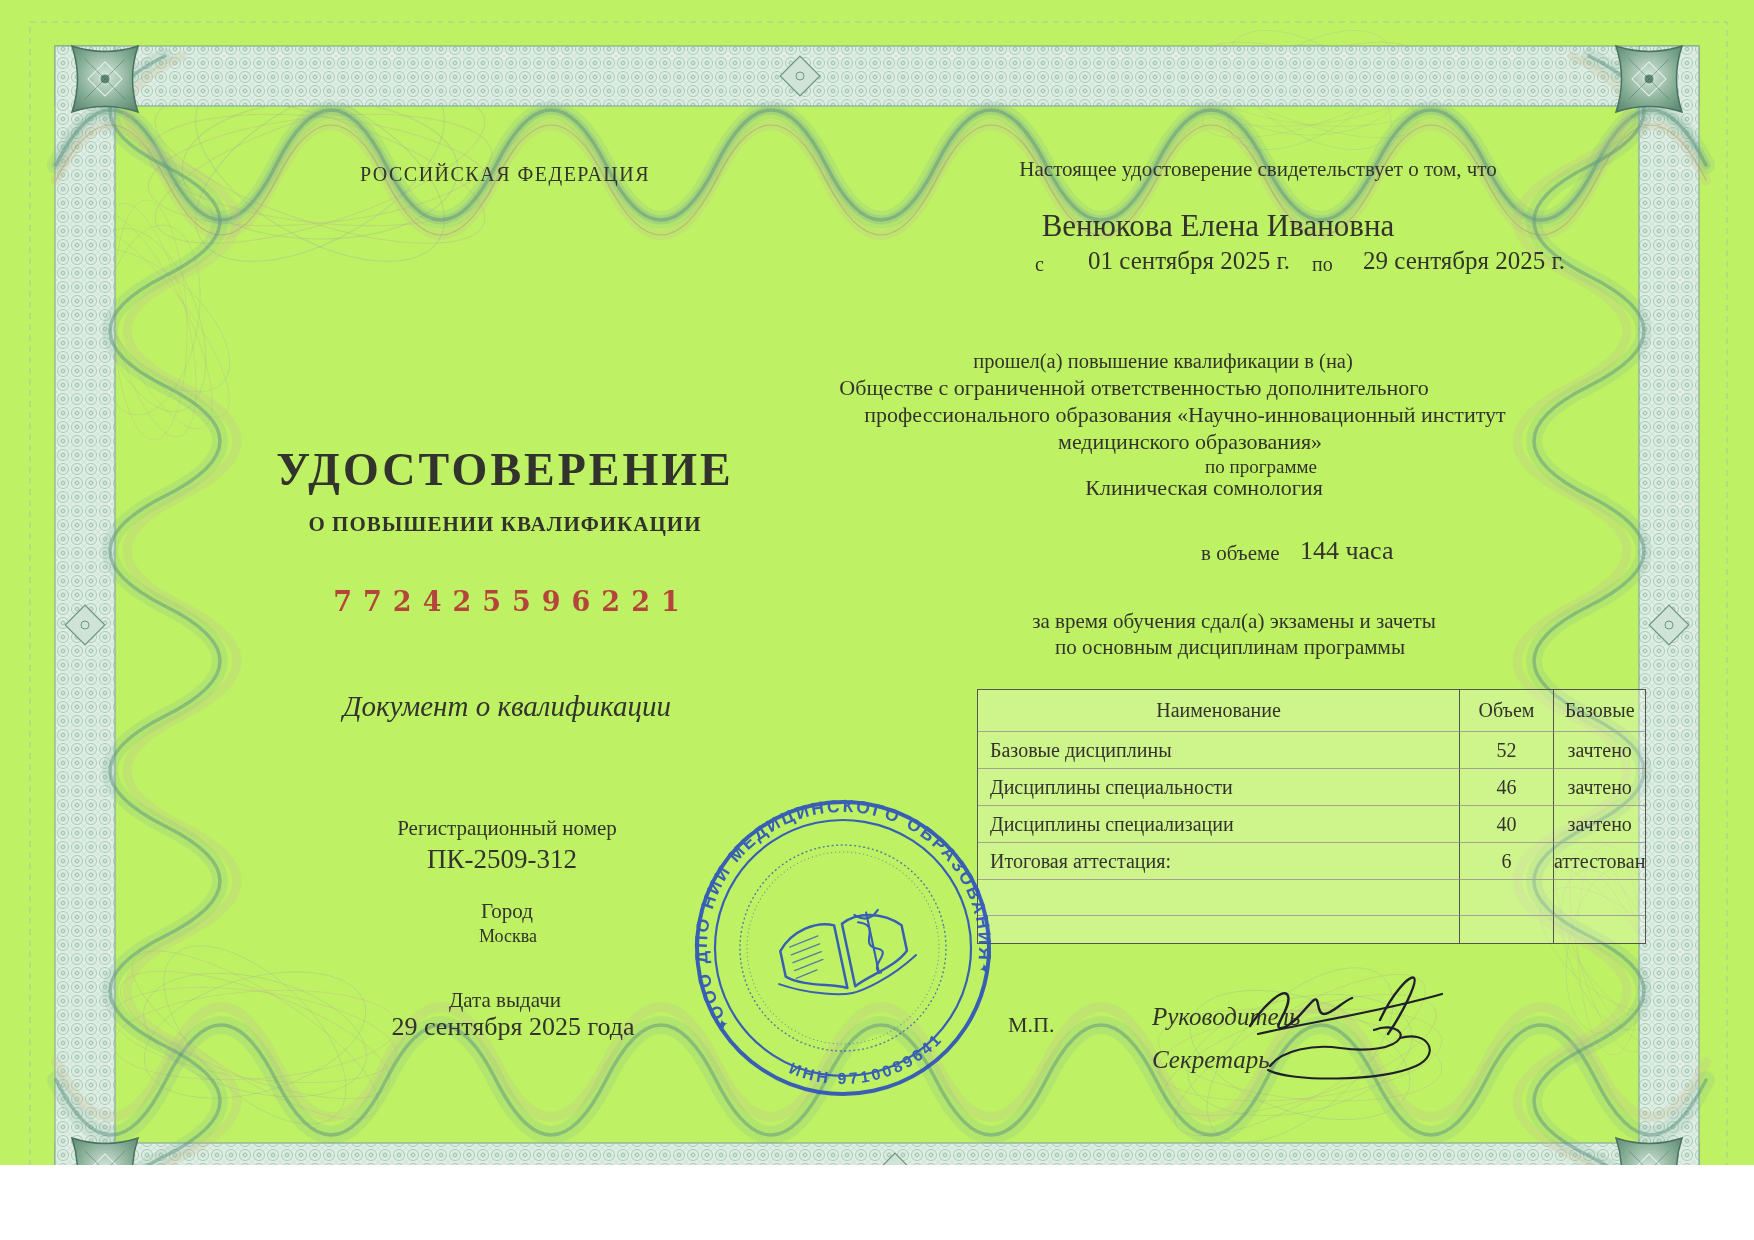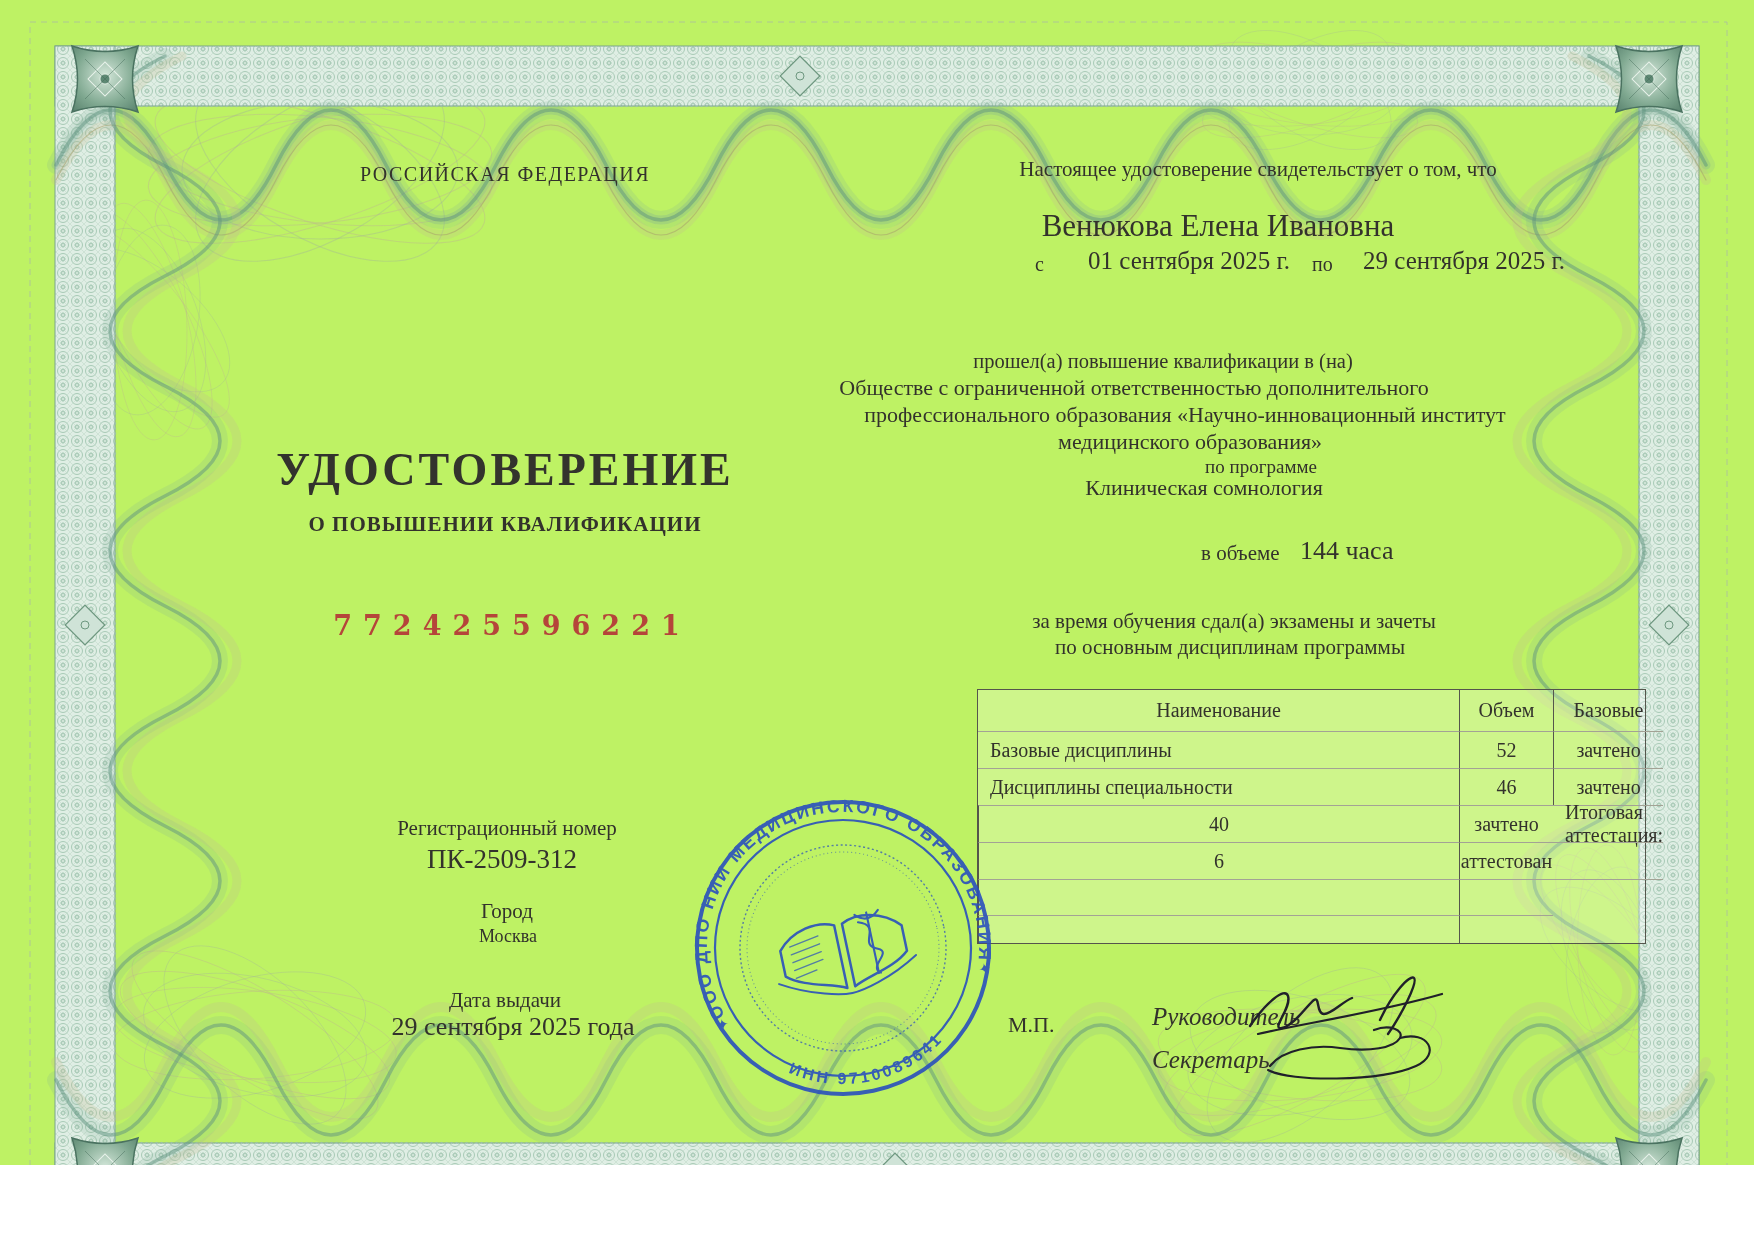--- a/index.html
+++ b/index.html
@@ -112,22 +112,23 @@
     <use href="#diamond" transform="translate(85,625)"></use>
     <use href="#diamond" transform="translate(1669,625)"></use>
   </svg>
 
   <div class="t cx" style="left:505px;top:163px;font-size:20px;letter-spacing:1.5px;">РОССИЙСКАЯ ФЕДЕРАЦИЯ</div>
 
   <div class="t cx serif-b" style="left:505px;top:444px;font-size:46px;letter-spacing:3px;color:#33332d;">УДОСТОВЕРЕНИЕ</div>
 
   <div class="t cx serif-b" style="left:505px;top:512px;font-size:21px;letter-spacing:1px;">О ПОВЫШЕНИИ КВАЛИФИКАЦИИ</div>
 
-  <div class="t cx serial" style="left:512px;top:586px;font-size:27px;margin-top:24px;">772425596221</div>
-
+  <div class="t cx serial" style="left:512px;top:586px;font-size:27px;">772425596221</div>
+
+  <div class="t cx it" style="left:507px;top:690px;font-size:29px;">Документ о квалификации</div>
 
   <div class="t cx" style="left:507px;top:816px;font-size:21px;">Регистрационный номер</div>
   <div class="t cx" style="left:502px;top:844px;font-size:27px;">ПК-2509-312</div>
 
   <div class="t cx" style="left:507px;top:899px;font-size:21px;">Город</div>
   <div class="t cx" style="left:508px;top:926px;font-size:18px;">Москва</div>
 
   <div class="t cx" style="left:505px;top:988px;font-size:21px;">Дата выдачи</div>
   <div class="t cx" style="left:513px;top:1012px;font-size:26px;">29 сентября 2025 года</div>
 
@@ -160,20 +161,21 @@
     <div class="c v2">Базовые</div>
 
     <div class="c l hl">Базовые дисциплины</div>
     <div class="c v2 hl">52</div>
     <div class="c v2 hl">зачтено</div>
 
     <div class="c l hl">Дисциплины специальности</div>
     <div class="c v2 hl">46</div>
     <div class="c v2 hl">зачтено</div>
 
+    <div class="c l hl">Дисциплины специализации</div>
     <div class="c v2 hl">40</div>
     <div class="c v2 hl">зачтено</div>
 
     <div class="c l hl">Итоговая аттестация:</div>
     <div class="c v2 hl">6</div>
     <div class="c v2 hl">аттестован</div>
 
     <div class="c hl"></div>
     <div class="c v2 hl"></div>
     <div class="c v2 hl"></div>

